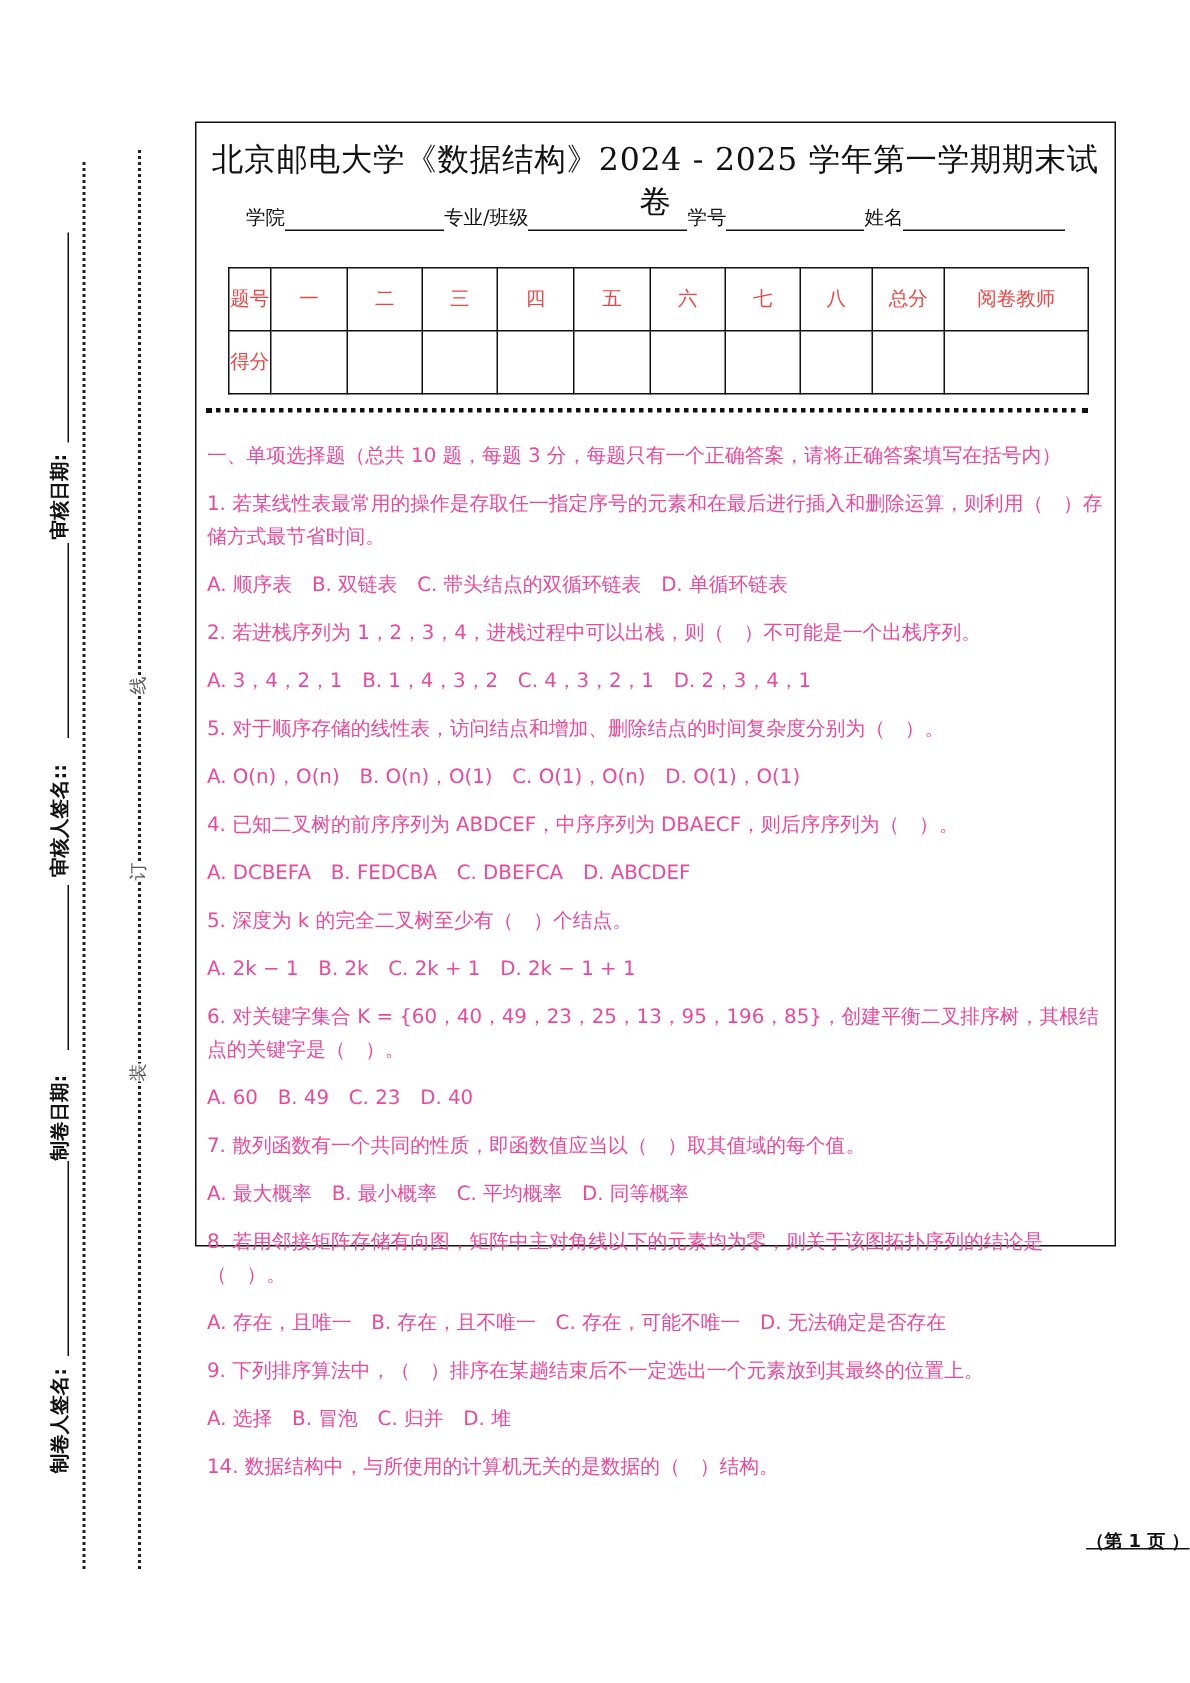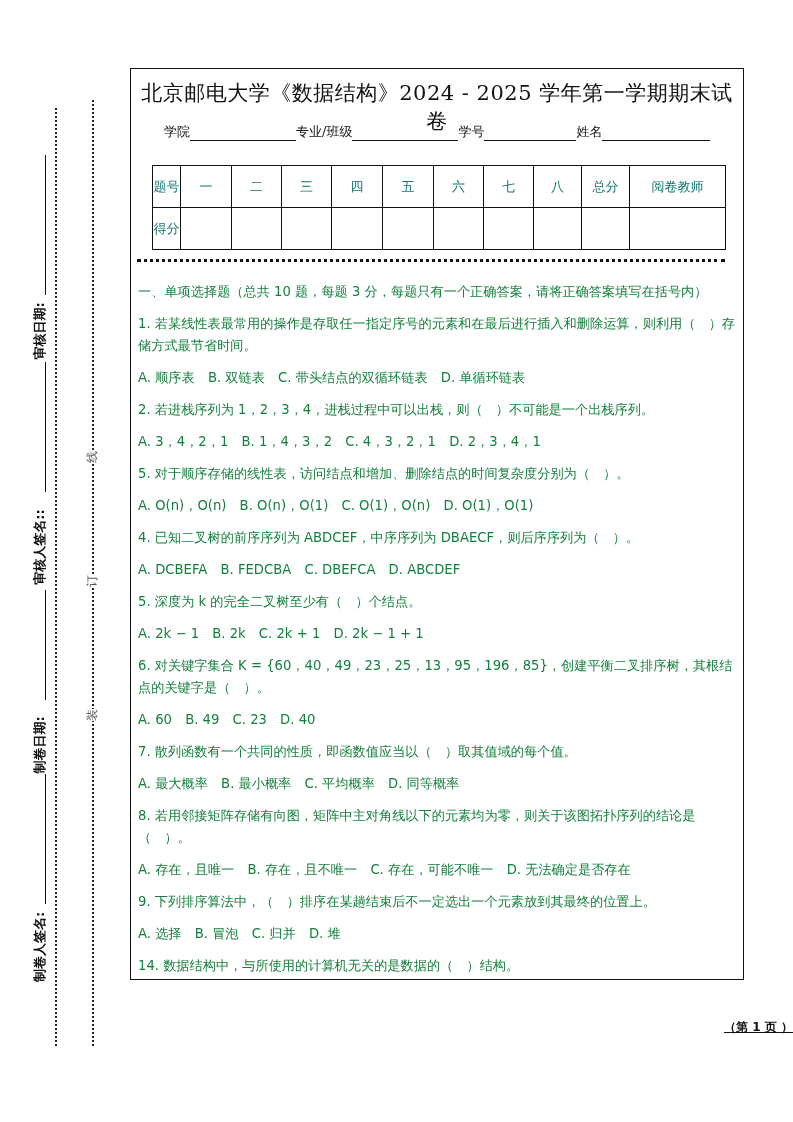--- a/index.html
+++ b/index.html
@@ -5,32 +5,32 @@
   html, body { margin:0; padding:0; background:#ffffff; }
   body { width:793px; height:1122px; position:relative; overflow:hidden;
          font-family:"DejaVu Serif","Liberation Serif",serif; color:#111; }
   .vdots { position:absolute; width:0; border-left:2.5px dotted #222; }
   .vline { position:absolute; width:0; border-left:1.2px solid #111; }
   .vlabel { position:absolute; font-family:"DejaVu Sans","Liberation Sans",sans-serif;
             font-weight:bold; font-size:13px; white-space:nowrap;
             transform:rotate(-90deg); transform-origin:center center; }
   .bindchar { position:absolute; font-size:12px; color:#555; background:#fff;
               transform:rotate(-90deg); line-height:14px; }
-  .frame { position:absolute; left:130px; top:68px; width:614px; height:912px;
+  .frame { position:absolute; left:130px; top:81px; width:614px; height:750px;
            border:1.5px solid #111; box-sizing:border-box; }
   .title { position:absolute; left:0; right:0; top:10px; text-align:center;
            font-size:21px; letter-spacing:0.5px; }
   .infoRow { position:absolute; left:33px; top:54px; font-size:13px; display:flex; align-items:flex-end; }
   .infoRow .blank { display:inline-block; border-bottom:1px solid #111; height:12px; }
   table.score { position:absolute; left:21px; top:96px; border-collapse:collapse; }
-  table.score td { border:1px solid #111; text-align:center; font-size:13px; color:#0f766e;
+  table.score td { border:1px solid #111; text-align:center; font-size:13px; color:#ef4444;
                    height:41px; padding:0; line-height:20px; }
   .sep { position:absolute; left:6px; right:18px; top:190px; height:0; border-top:3px dotted #111; }
   .content { position:absolute; left:7px; right:6px; top:212px;
-             font-family:"DejaVu Sans","Liberation Sans",sans-serif; font-size:13.2px; color:#15803d; }
+             font-family:"DejaVu Sans","Liberation Sans",sans-serif; font-size:13.2px; color:#ec4899; }
   .content p { margin:0; line-height:22px; }
   .content .gap { margin-top:10px; }
   .footer { position:absolute; top:1019px; left:0; right:0; text-align:right;
             font-family:"DejaVu Sans","Liberation Sans",sans-serif; font-weight:bold; font-size:12px;text-decoration:underline; }
 </style>
 </head>
 <body>
 
 <div>
   <div class="vdots" style="left:55px; top:108px; height:938px;"></div>

